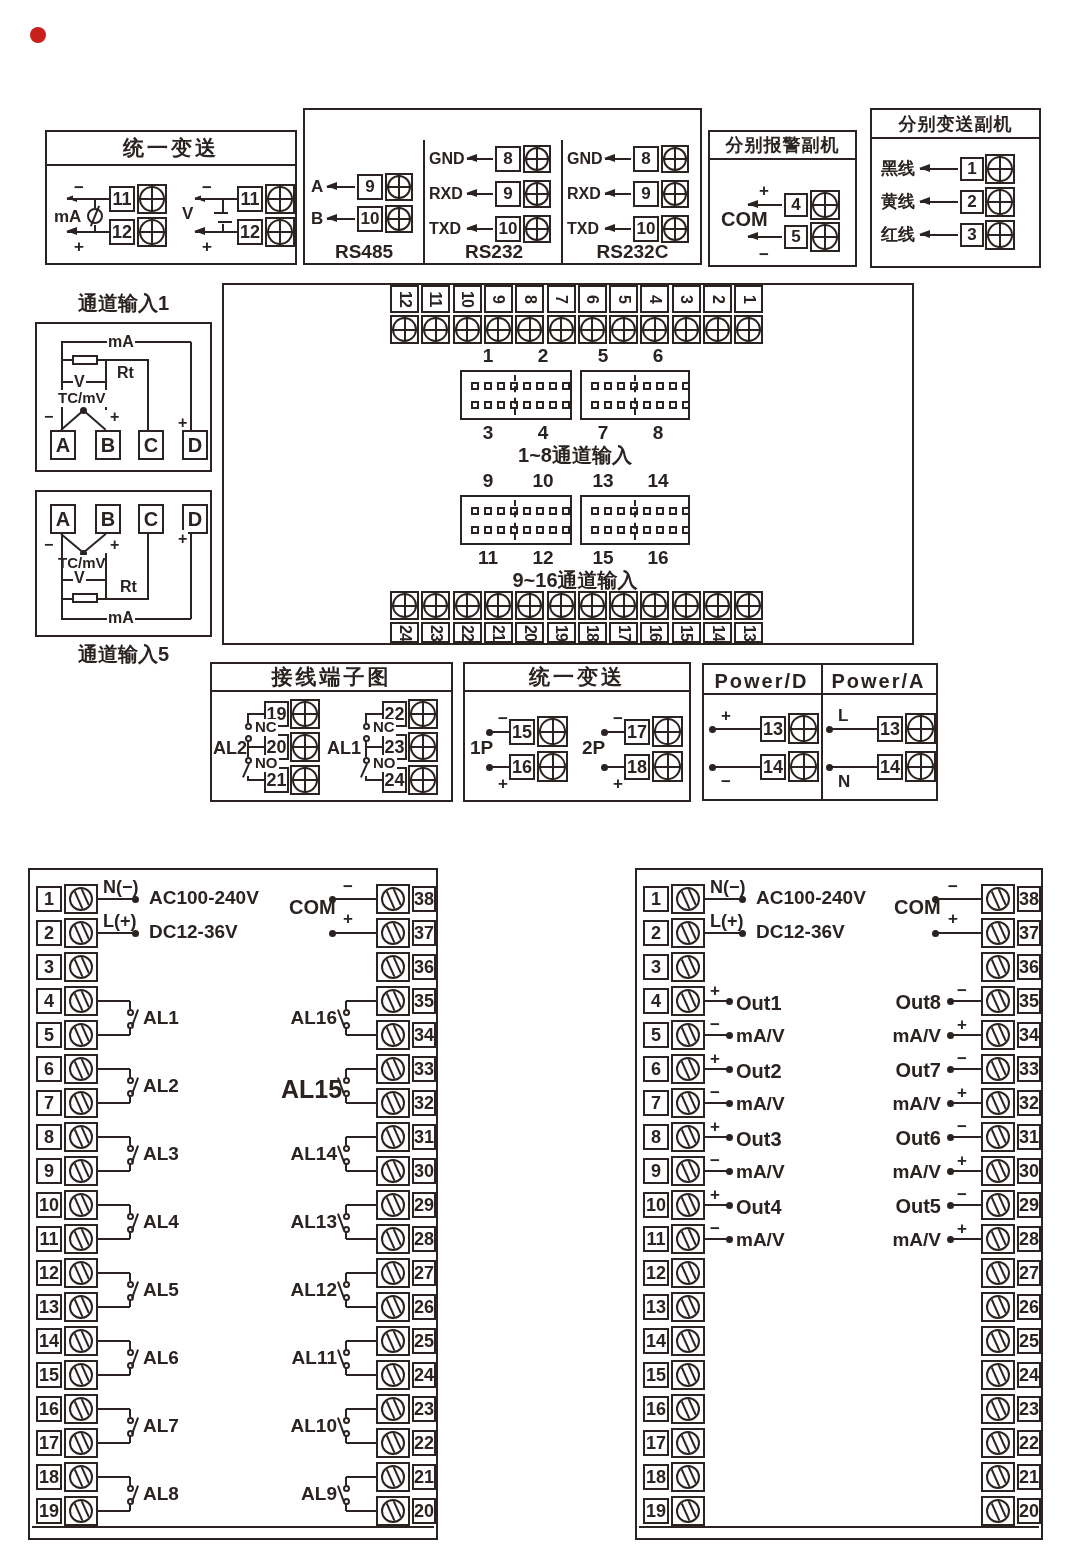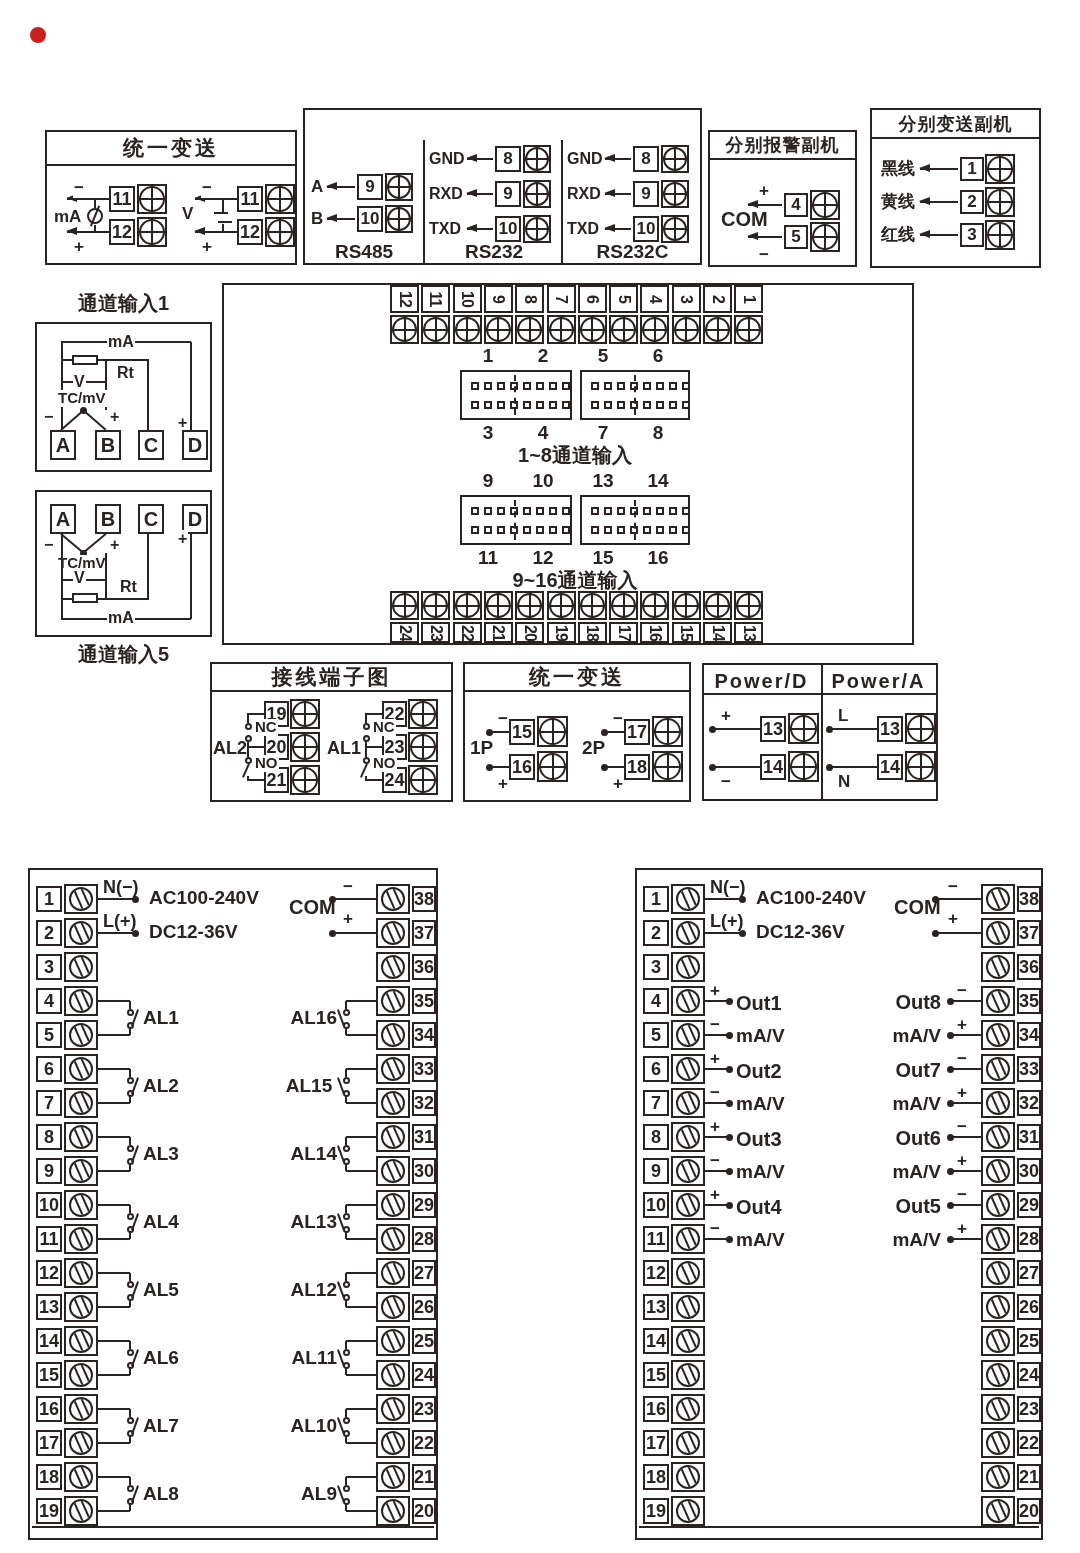--- a/index.html
+++ b/index.html
@@ -686,21 +686,21 @@
       <div class="lv" style="left: 99px; top: 225px; height: 8px;"></div>
       <div class="lh" style="left: 68px; top: 232px; width: 32px;"></div>
       <div class="lbl" style="left: 112px; top: 206px; font-size: 19px;">AL2</div>
       <div class="lh" style="left: 316px; top: 198px; width: 30px;"></div>
       <div class="lv" style="left: 315px; top: 199px; height: 8px;"></div>
       <div class="circ" style="left: 312.5px; top: 206.5px;"></div>
       <div class="circ" style="left: 312.5px; top: 219.5px;"></div>
       <div class="lv" style="left: 310px; top: 207px; height: 18px; transform: rotate(-20deg);"></div>
       <div class="lv" style="left: 315px; top: 225px; height: 8px;"></div>
       <div class="lh" style="left: 316px; top: 232px; width: 30px;"></div>
-      <div class="lbl" style="left: 250px; top: 206px; font-size: 19px; width: 58px; text-align: center; background: none;">AL15</div>
+      <div class="lbl" style="left: 250px; top: 206px; font-size: 25px; width: 58px; text-align: right; background: none;">AL15</div>
       <div class="lh" style="left: 68px; top: 266px; width: 32px;"></div>
       <div class="lv" style="left: 99px; top: 267px; height: 8px;"></div>
       <div class="circ" style="left: 96.5px; top: 274.5px;"></div>
       <div class="circ" style="left: 96.5px; top: 287.5px;"></div>
       <div class="lv" style="left: 104px; top: 275px; height: 18px; transform: rotate(20deg);"></div>
       <div class="lv" style="left: 99px; top: 293px; height: 8px;"></div>
       <div class="lh" style="left: 68px; top: 300px; width: 32px;"></div>
       <div class="lbl" style="left: 112px; top: 274px; font-size: 19px;">AL3</div>
       <div class="lh" style="left: 316px; top: 266px; width: 30px;"></div>
       <div class="lv" style="left: 315px; top: 267px; height: 8px;"></div>

